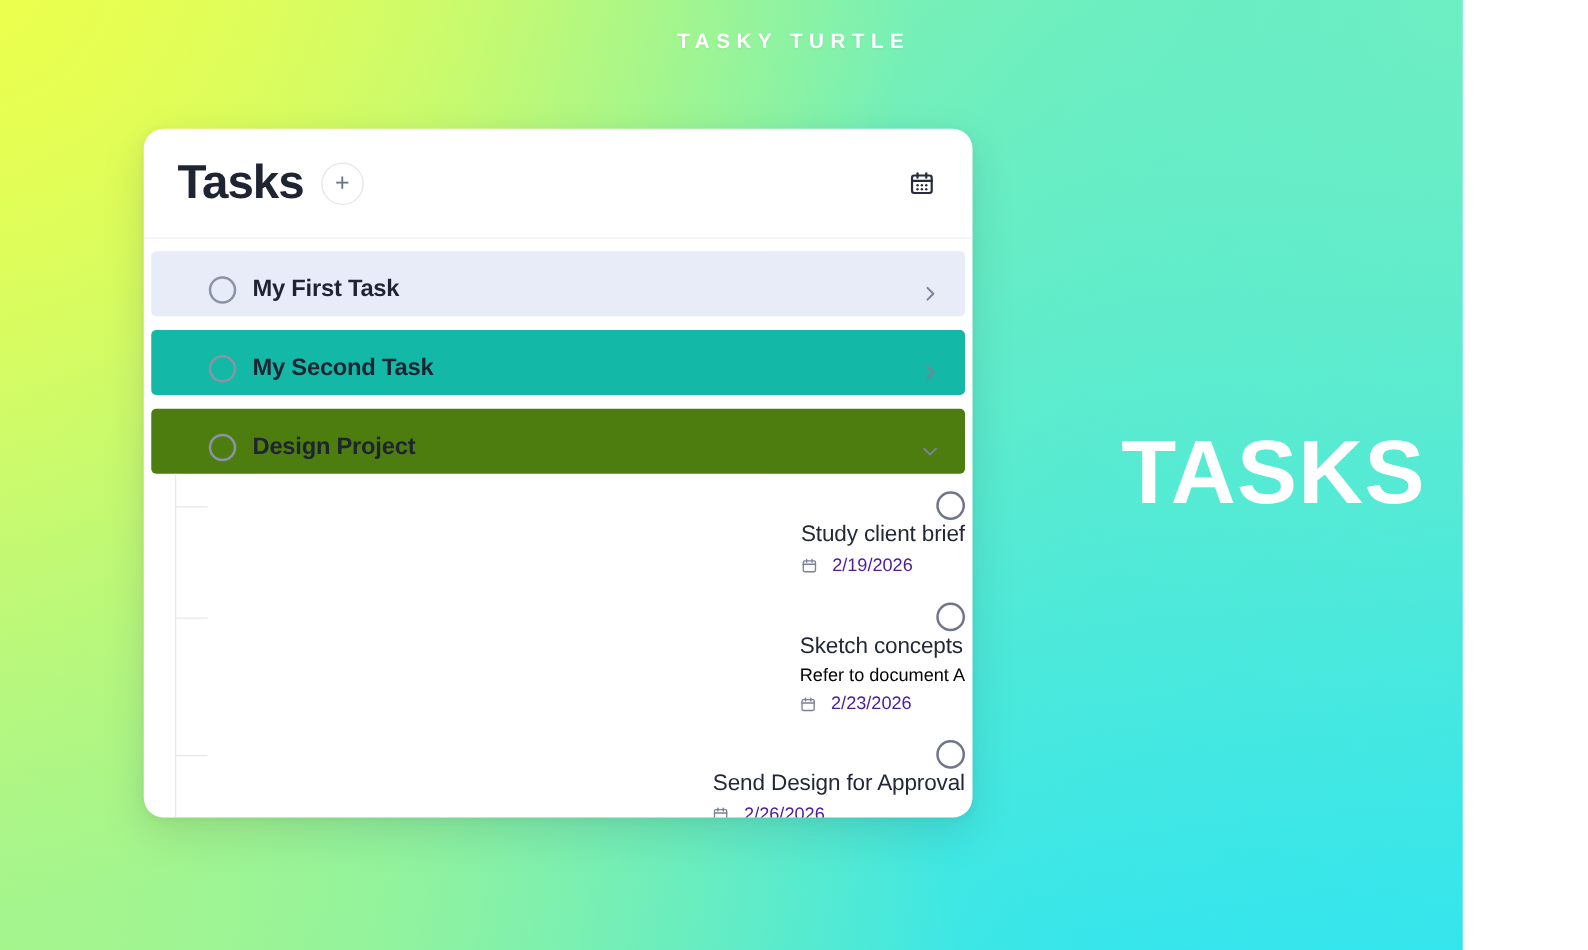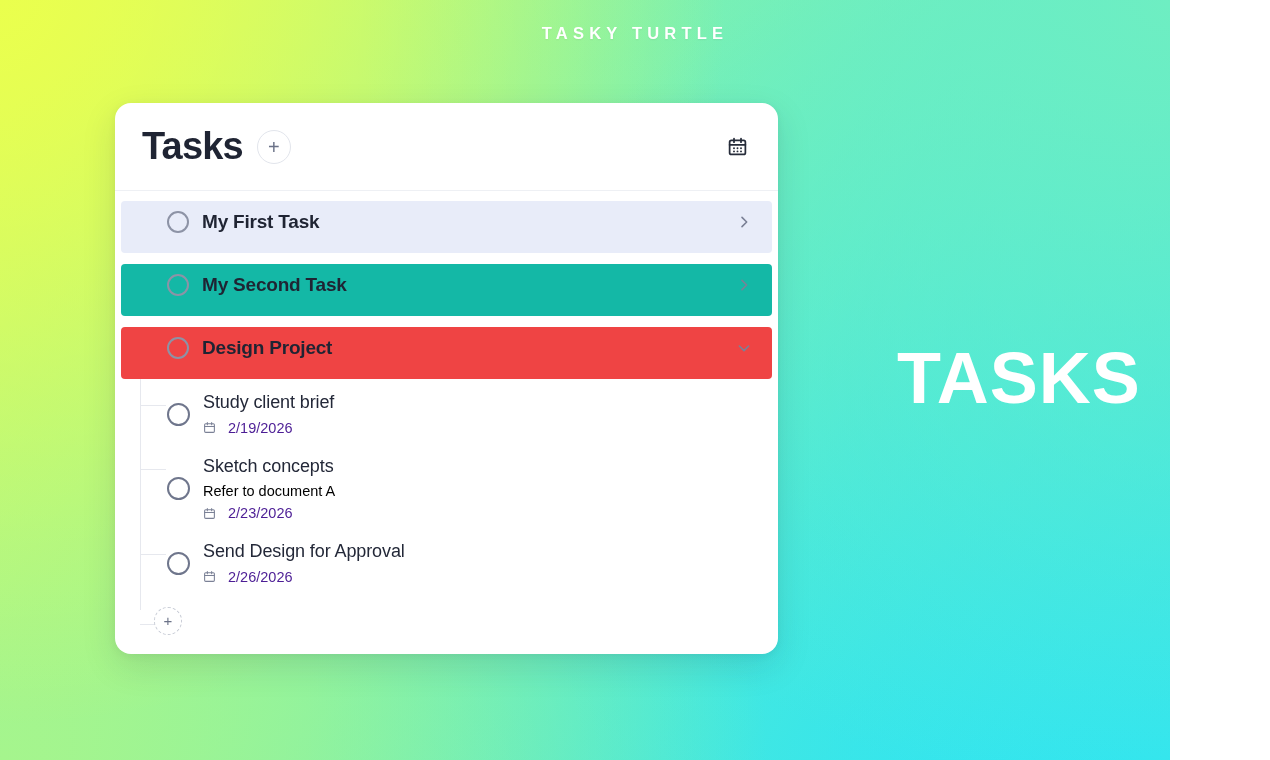--- a/index.html
+++ b/index.html
@@ -71,29 +71,29 @@
     width:30px; height:30px;
     display:flex; align-items:center; justify-content:center;
     color:#262c3a;
   }
 
   
   .list { padding:10px 6px 0 6px; position:relative; }
 
   .task-row {
     position:relative;
-    display:flex; align-items:center;
+    display:flex; align-items:flex-end;
     height:52px;
     margin:0 0 11px 0;
     padding:0 20px 10px 46px;
     border-radius:4px;
   }
   .task-row.blue  { background:#e8ecf9; }
   .task-row.mint  { background:#14b8a6; }
-  .task-row.pink  { background:#ef4444; margin-bottom:0; }
+  .task-row.pink  { background:#4d7c0f; margin-bottom:0; }
 
   .ring {
     width:22px; height:22px;
     border:2px solid #8d93a6; border-radius:50%;
     flex:0 0 auto;
   }
   .task-label {
     margin-left:13px;
     font-size:19px; font-weight:bold; color:#1f2433;
     letter-spacing:-0.2px;
@@ -104,23 +104,24 @@
   }
 
   
   .subtree { position:relative; padding:12px 0 0 0; }
   .trunk {
     position:absolute; left:19px; top:0; bottom:34px;
     width:1px; background:#e6e8ee;
   }
   .subtask {
     position:relative;
-    display:flex; align-items:center;
+    display:flex; align-items:flex-end;
     padding:0 0 0 46px;
     margin-bottom:19px;
+    flex-direction:column;
   }
   .branch {
     position:absolute; left:19px; top:14px;
     width:26px; height:1px; background:#e6e8ee;
   }
   .sub-ring {
     width:23px; height:23px; margin-top:2px;
     border:2px solid #6f768c; border-radius:50%;
     flex:0 0 auto;
   }

